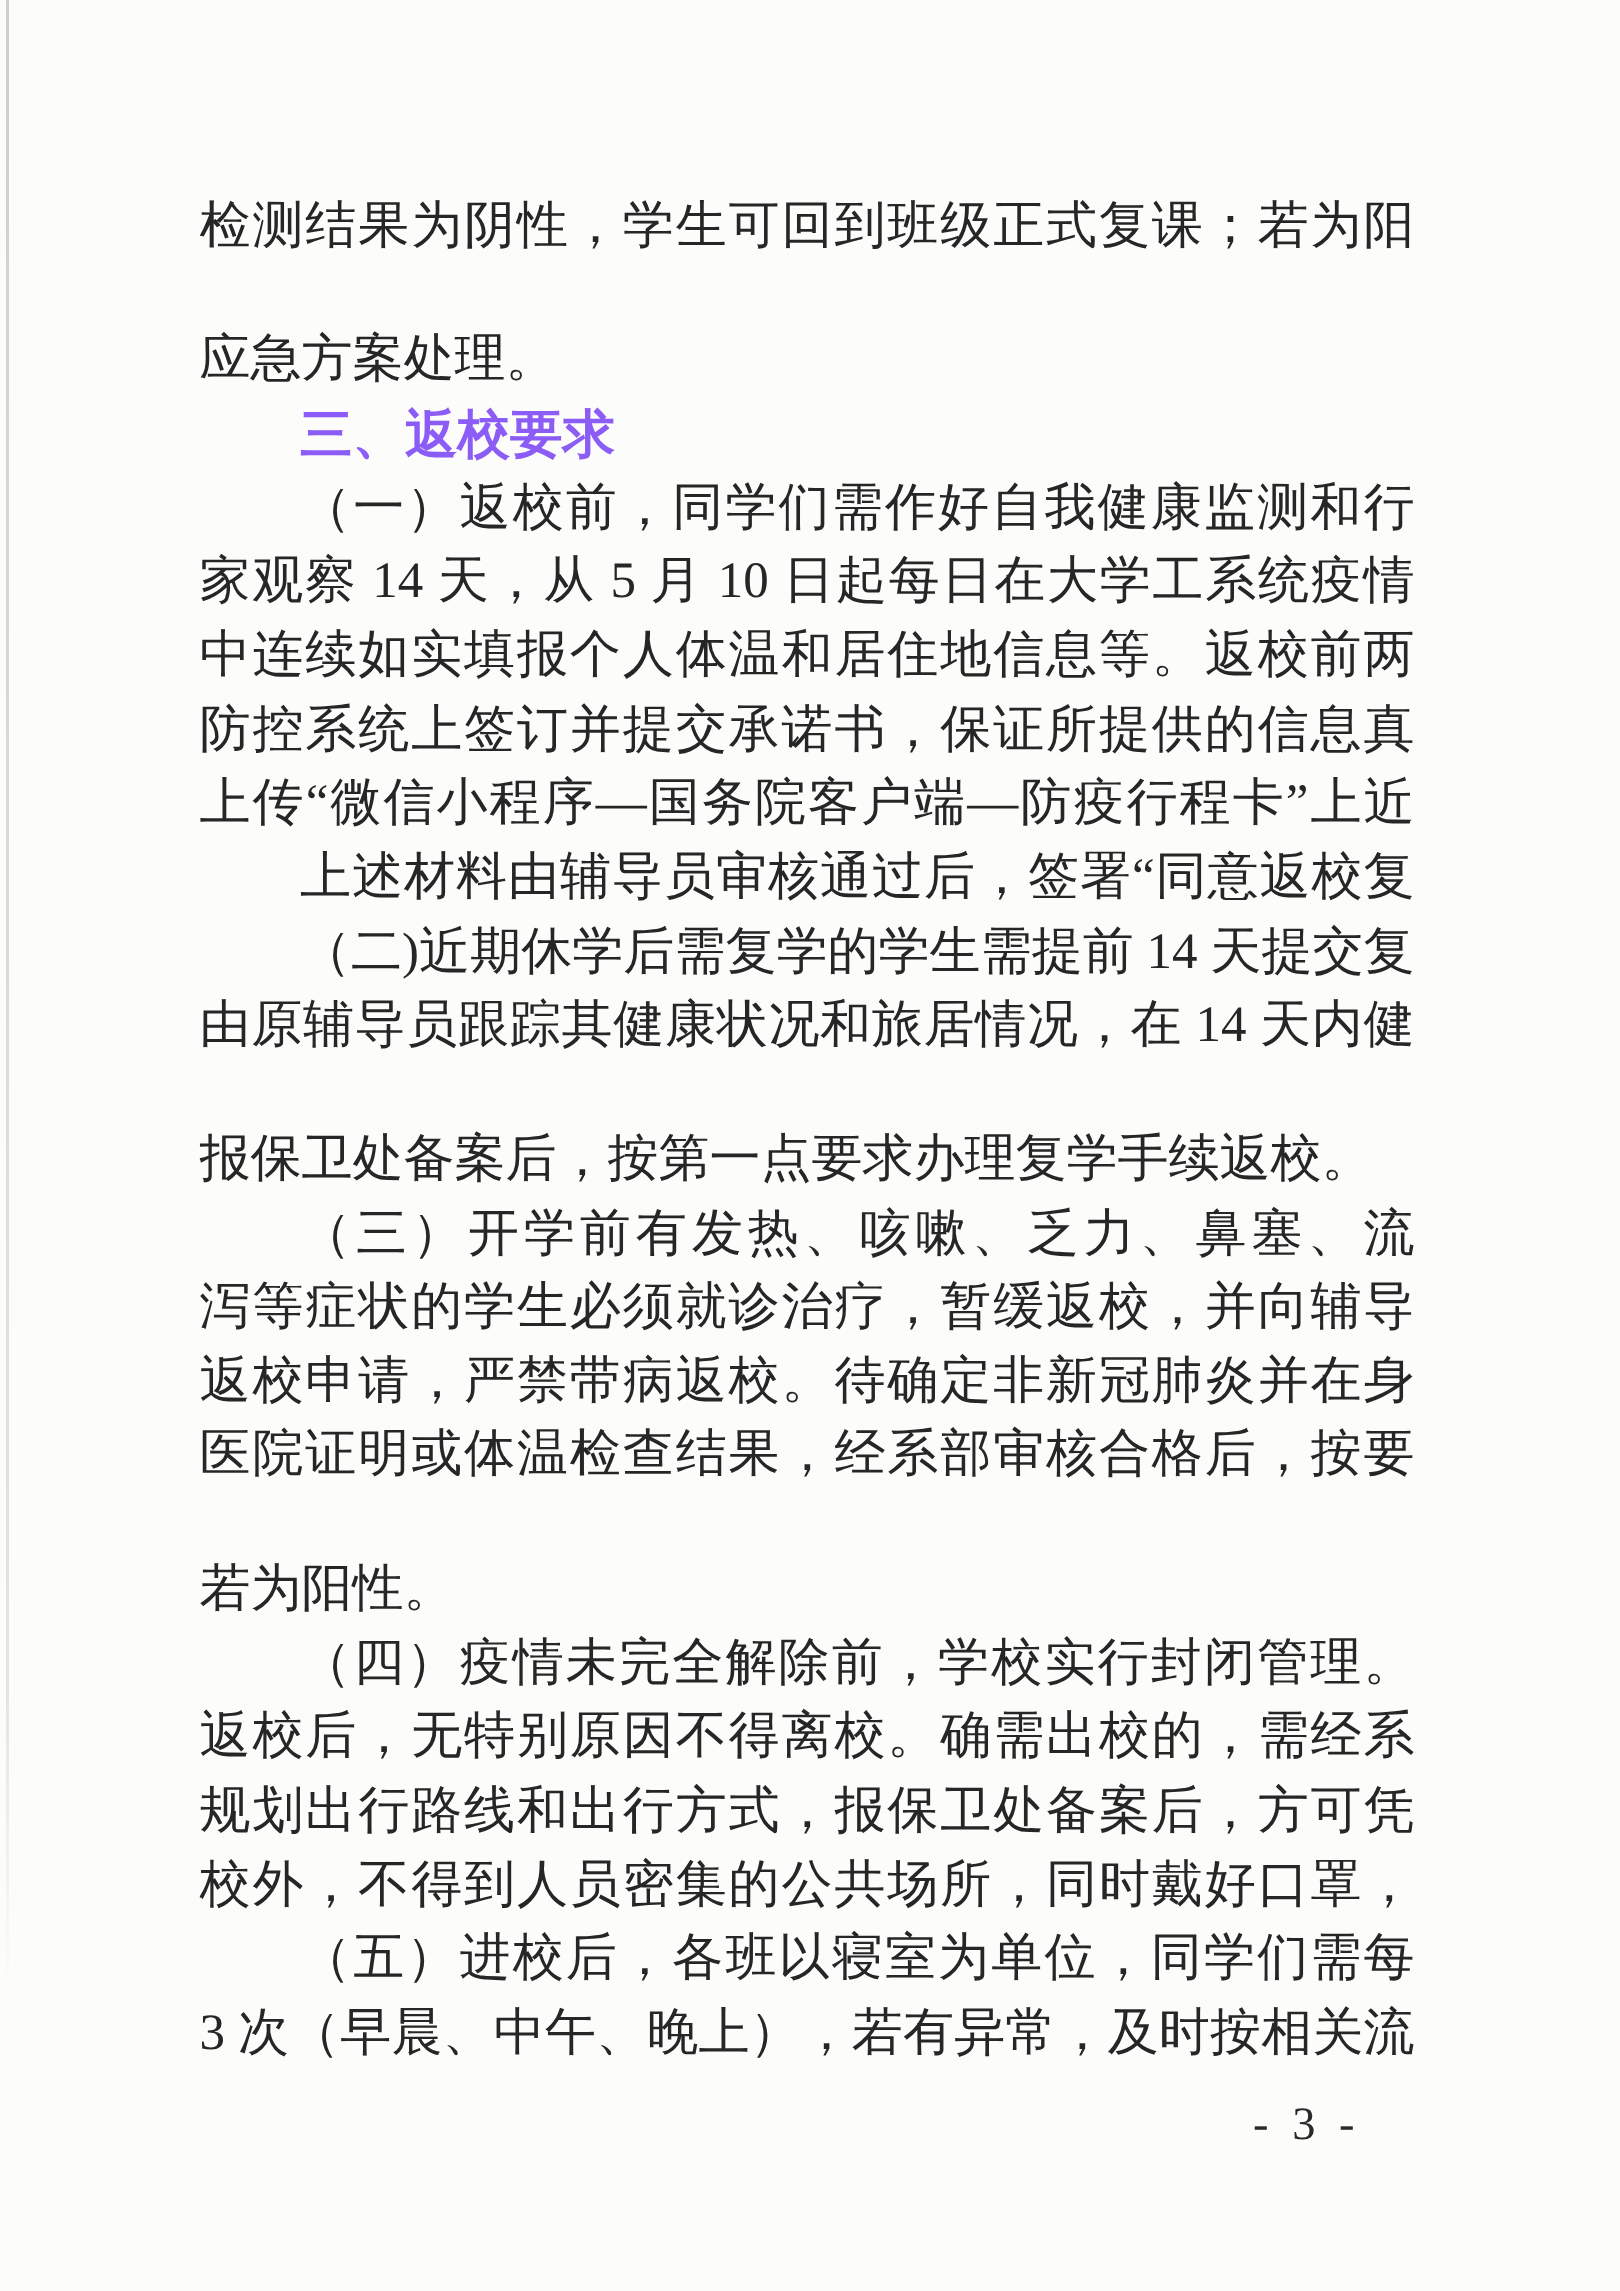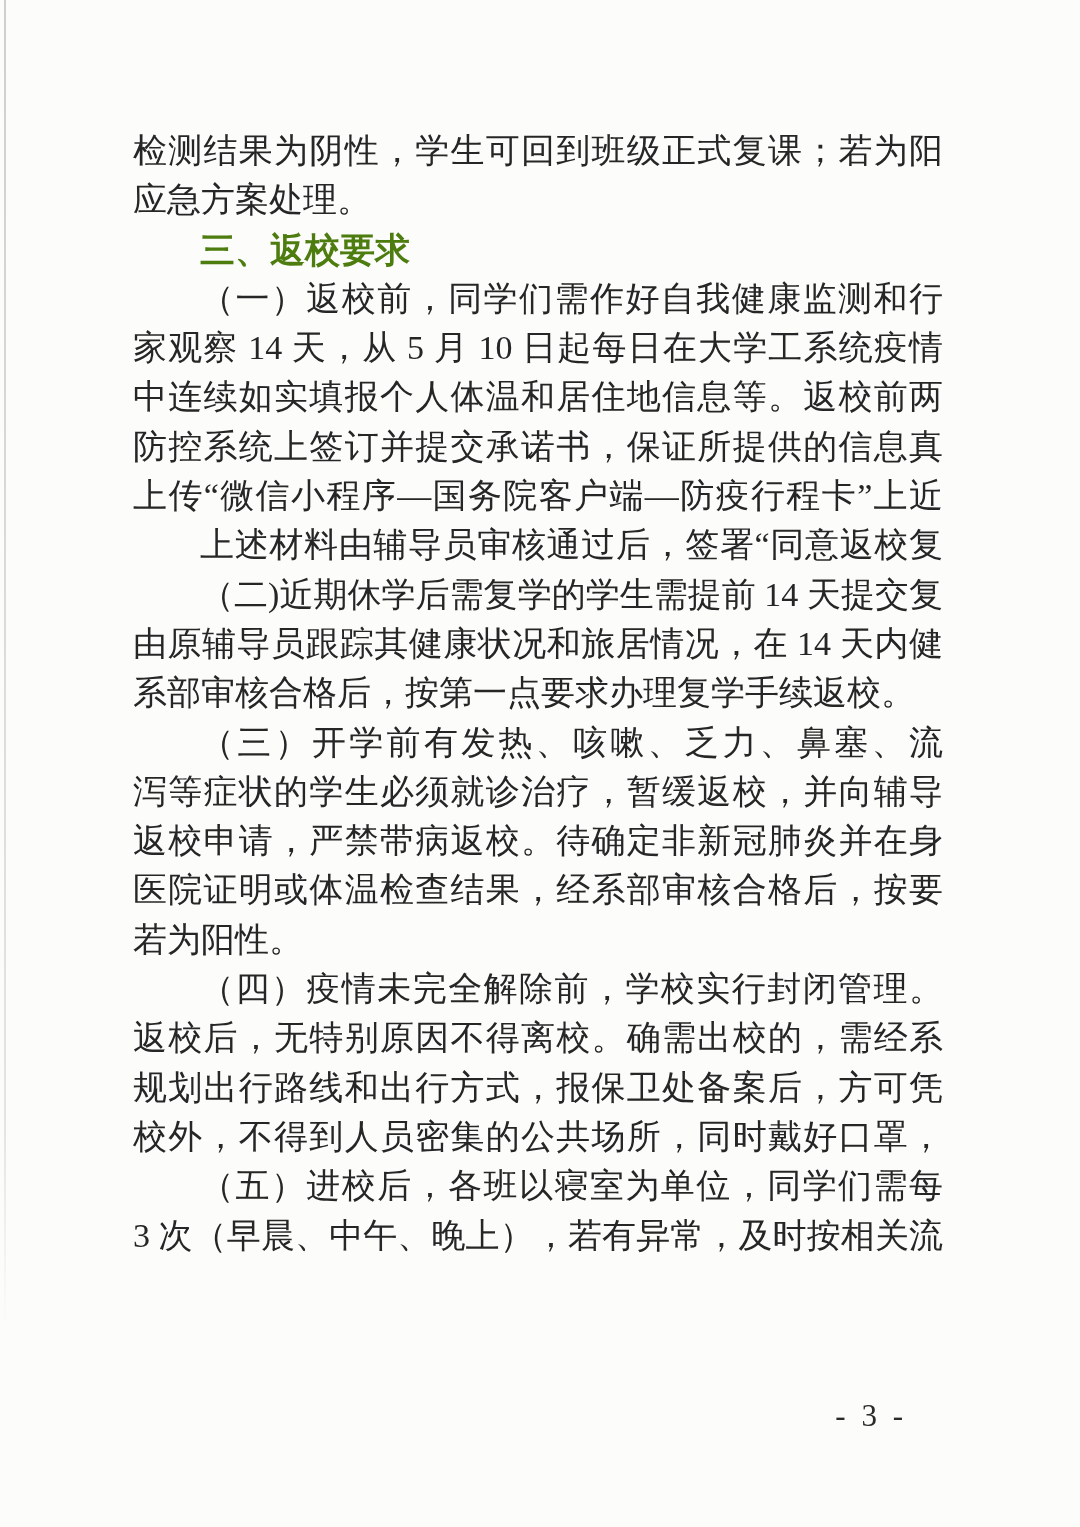--- a/index.html
+++ b/index.html
@@ -43,29 +43,30 @@
     white-space: nowrap;
     text-align: justify;
     text-align-last: justify;
     text-justify: inter-character;
     white-space: normal;
     overflow: hidden;
   }
   .line.end {
     text-align: left;
     text-align-last: left;
+    margin-top: 40px;
   }
   .line.indent {
     padding-left: 67px;
   }
   .line.heading {
     font-family: "Liberation Sans", "DejaVu Sans", sans-serif;
     font-weight: 700;
     font-size: 35px;
-    color: #4d7c0f;
+    color: #8b5cf6;
     text-align: left;
     text-align-last: left;
   }
   .page-number {
     position: absolute;
     top: 1398px;
     left: 0;
     width: 907px;
     text-align: right;
     color: #2a2a2a;
@@ -86,21 +87,21 @@
     <div class="line end">应急方案处理。</div>
     <div class="line heading indent">三、返校要求</div>
     <div class="line indent">（一）返校前，同学们需作好自我健康监测和行踪报告，居</div>
     <div class="line">家观察 14 天，从 5 月 10 日起每日在大学工系统疫情防控子系统</div>
     <div class="line">中连续如实填报个人体温和居住地信息等。返校前两天须在疫情</div>
     <div class="line">防控系统上签订并提交承诺书，保证所提供的信息真实有效，并</div>
     <div class="line">上传“微信小程序—国务院客户端—防疫行程卡”上近 14 天的行</div>
     <div class="line indent">上述材料由辅导员审核通过后，签署“同意返校复课”，学生</div>
     <div class="line indent">（二)近期休学后需复学的学生需提前 14 天提交复学申请，</div>
     <div class="line">由原辅导员跟踪其健康状况和旅居情况，在 14 天内健康无异常，</div>
-    <div class="line end">系部审核合格后，按第一点要求办理复学手续返校。</div>
+    <div class="line end">报保卫处备案后，按第一点要求办理复学手续返校。</div>
     <div class="line indent">（三）开学前有发热、咳嗽、乏力、鼻塞、流涕、咽痛、腹</div>
     <div class="line">泻等症状的学生必须就诊治疗，暂缓返校，并向辅导员提交延期</div>
     <div class="line">返校申请，严禁带病返校。待确定非新冠肺炎并在身体康复后凭</div>
     <div class="line">医院证明或体温检查结果，经系部审核合格后，按要求办理复学</div>
     <div class="line end">若为阳性。</div>
     <div class="line indent">（四）疫情未完全解除前，学校实行封闭管理。同学们一经</div>
     <div class="line">返校后，无特别原因不得离校。确需出校的，需经系（部）批准，</div>
     <div class="line">规划出行路线和出行方式，报保卫处备案后，方可凭证离校。在</div>
     <div class="line">校外，不得到人员密集的公共场所，同时戴好口罩，作好自我防</div>
     <div class="line indent">（五）进校后，各班以寝室为单位，同学们需每日测量体温</div>

